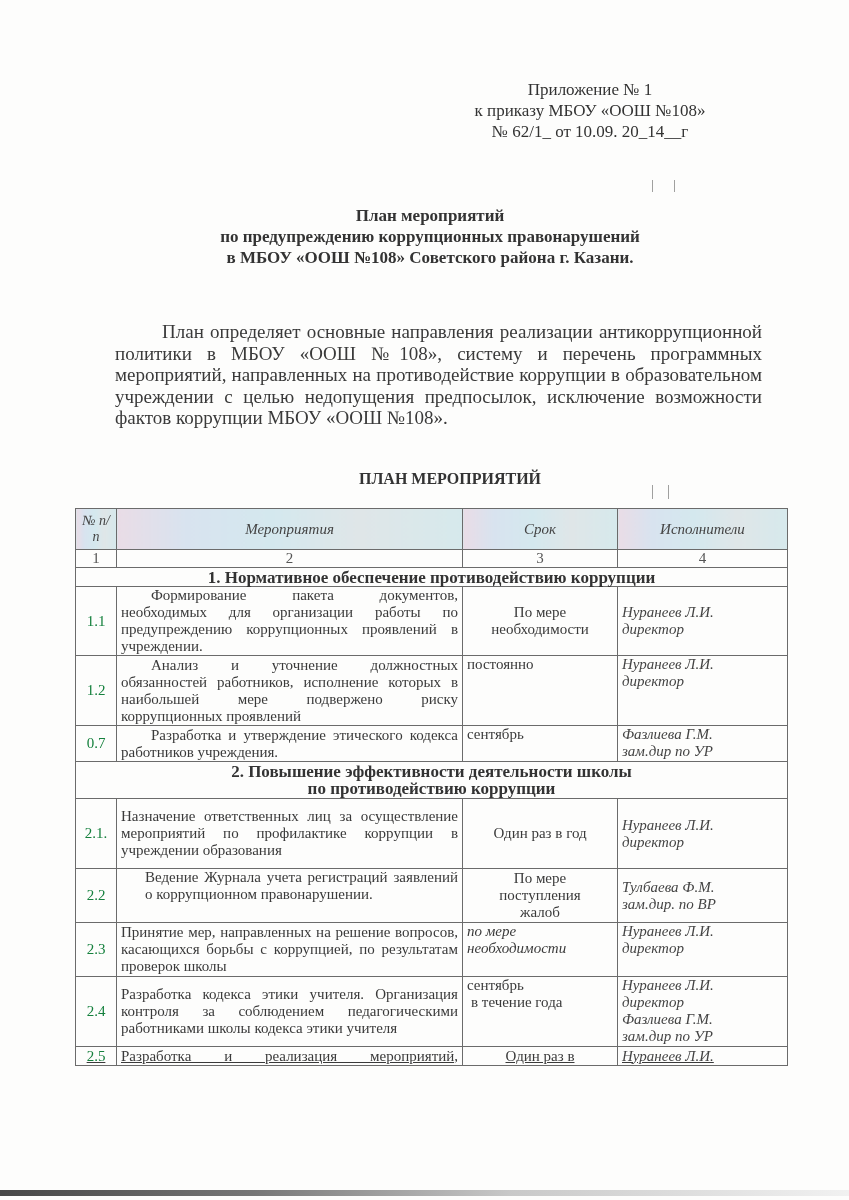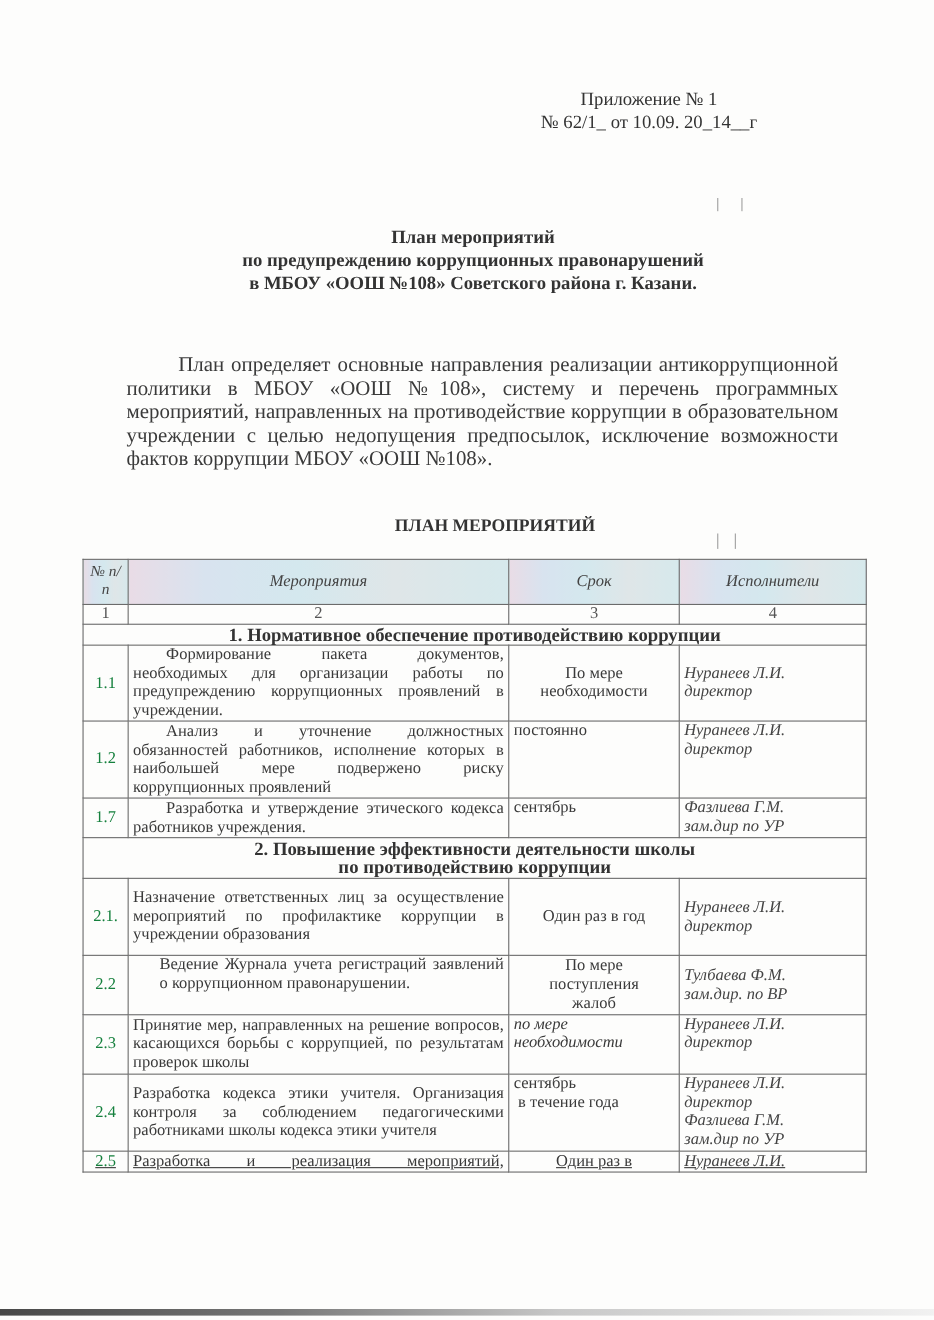--- a/index.html
+++ b/index.html
@@ -56,20 +56,21 @@
     position: absolute; left: 0; top: 1190px; width: 849px; height: 6px;
     background: linear-gradient(90deg, #1a1a1a 0%, #555 30%, #bbb 60%, #eee 100%);
     opacity: .8;
   }
 </style>
 </head>
 <body>
 
 <div class="appendix">
   <div>Приложение № 1</div>
+  <div>к приказу МБОУ «ООШ №108»</div>
   <div>№ 62/1_ от 10.09. 20_14__г</div>
 </div>
 
 <div class="scan-mark" style="left:652px;top:180px;height:12px;"></div>
 <div class="scan-mark" style="left:674px;top:180px;height:12px;"></div>
 
 <div class="title">
   <div>План мероприятий</div>
   <div>по предупреждению коррупционных правонарушений</div>
   <div>в  МБОУ «ООШ №108» Советского района г. Казани.</div>
@@ -116,21 +117,21 @@
       <td class="c-term-center" style="padding:0 12px;">По мере необходимости</td>
       <td class="c-exec mid" style="padding-right:50px;">Нуранеев Л.И. директор</td>
     </tr>
     <tr style="height:70px;">
       <td class="c-num">1.2</td>
       <td class="c-act indent">Анализ и уточнение должностных обязанностей работников, исполнение которых в наибольшей мере подвержено риску коррупционных проявлений</td>
       <td class="c-term-top">постоянно</td>
       <td class="c-exec" style="padding-right:50px;">Нуранеев Л.И. директор</td>
     </tr>
     <tr style="height:36px;">
-      <td class="c-num">1.7</td>
+      <td class="c-num">0.7</td>
       <td class="c-act indent">Разработка и утверждение этического кодекса работников учреждения.</td>
       <td class="c-term-top">сентябрь</td>
       <td class="c-exec" style="padding-right:50px;">Фазлиева Г.М. зам.дир по УР</td>
     </tr>
 
     <tr class="sect">
       <td colspan="4" style="height:36px;">
         <div>2. Повышение эффективности деятельности школы</div>
         <div>по противодействию коррупции</div>
       </td>

